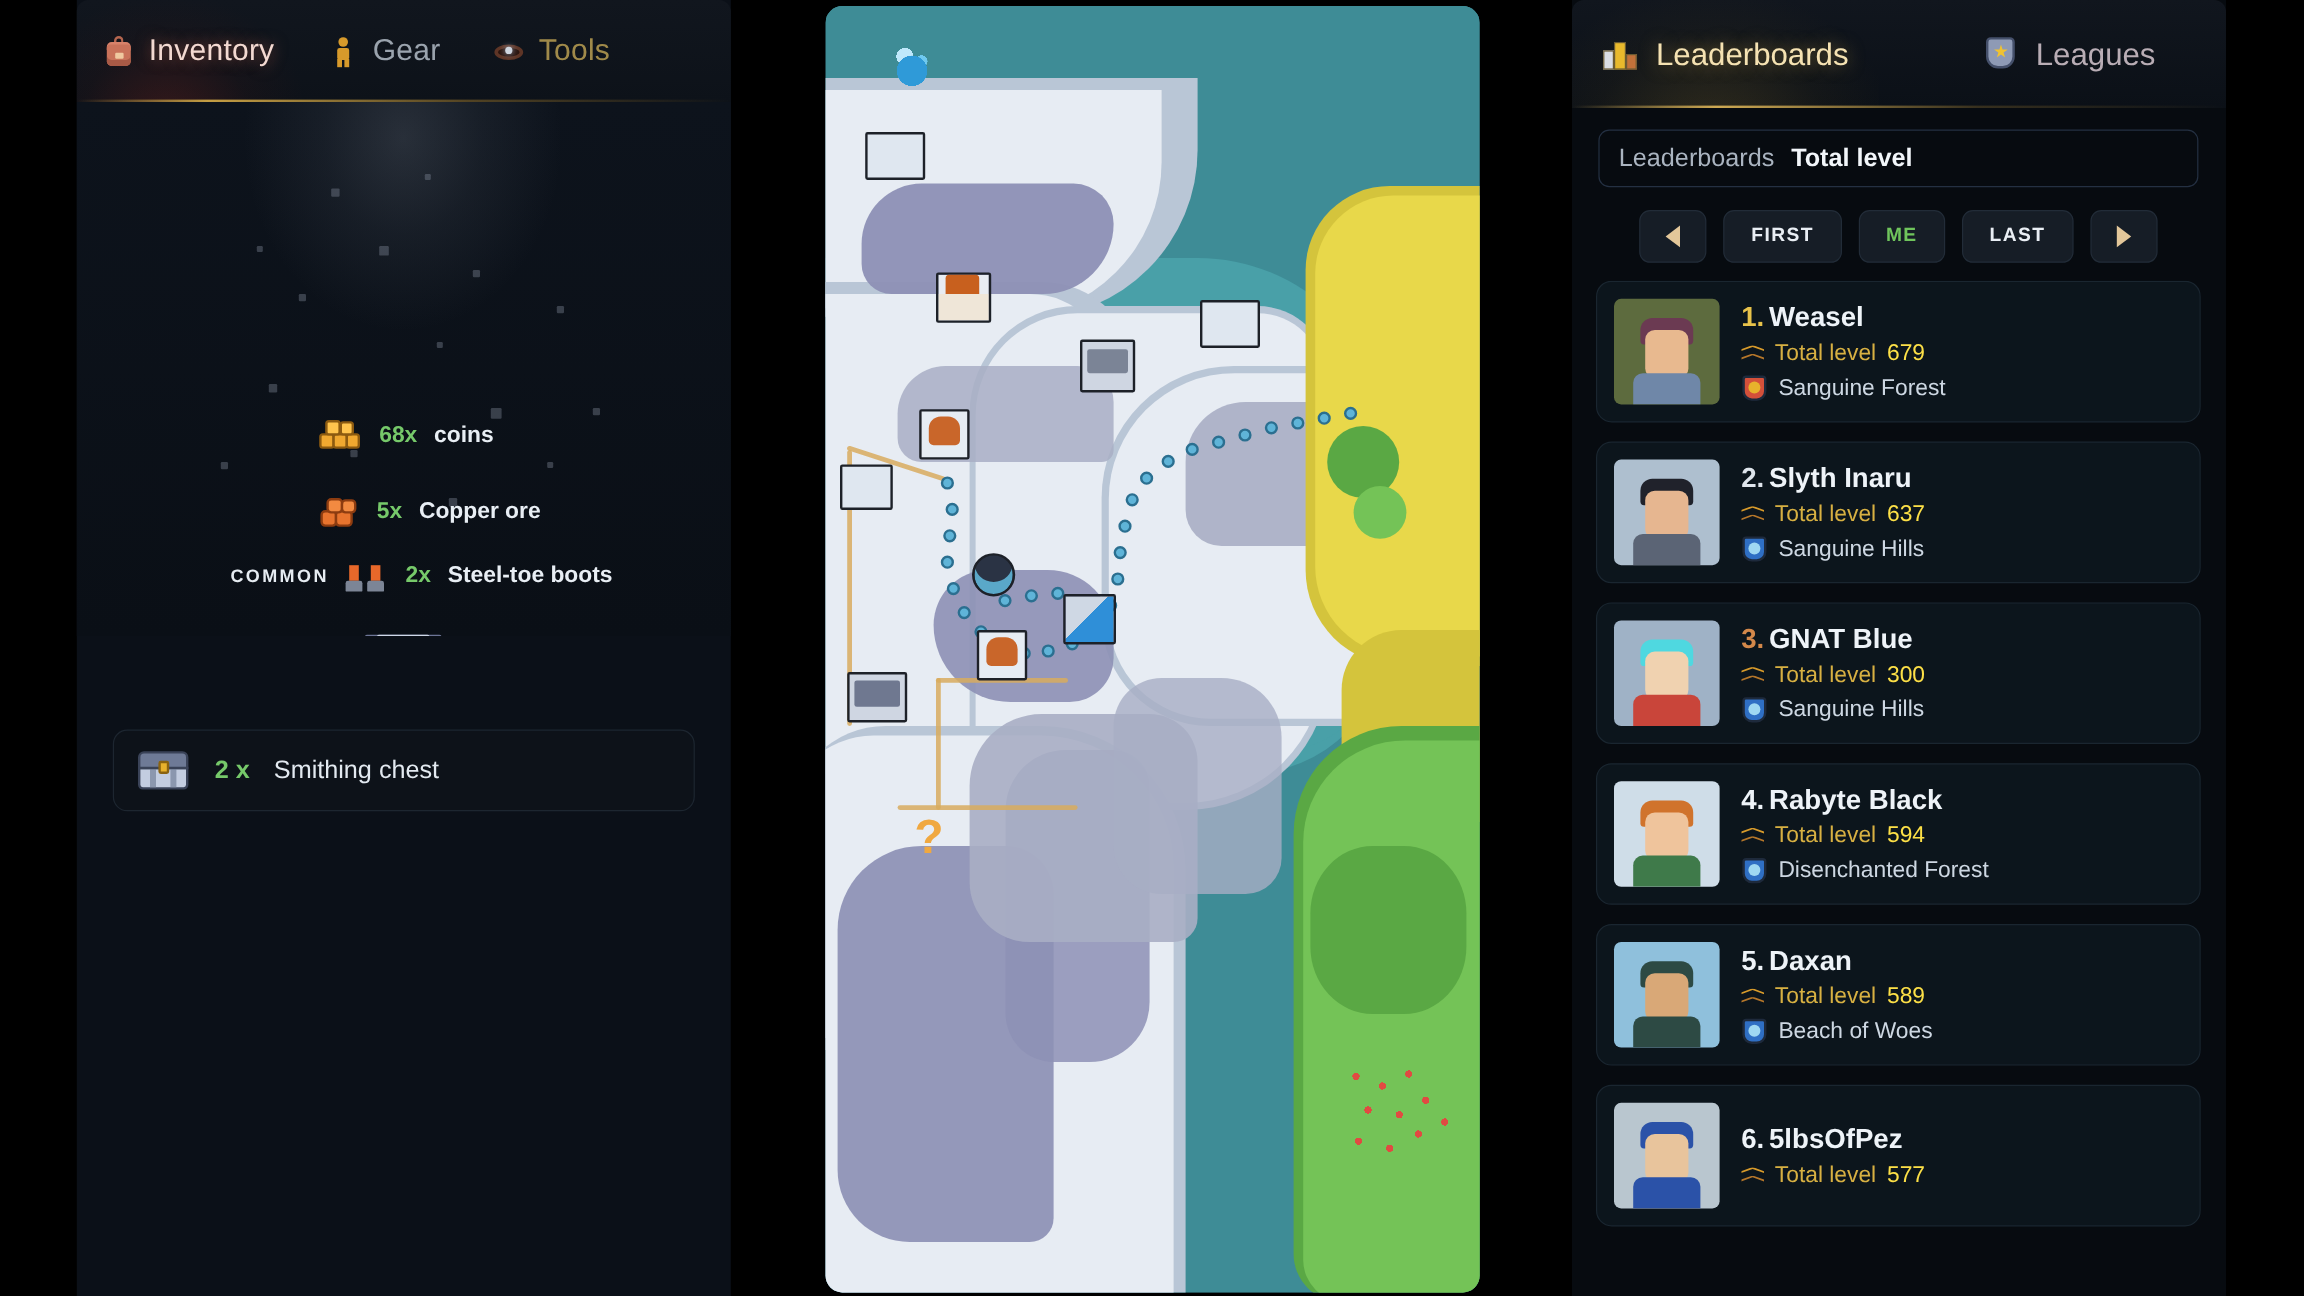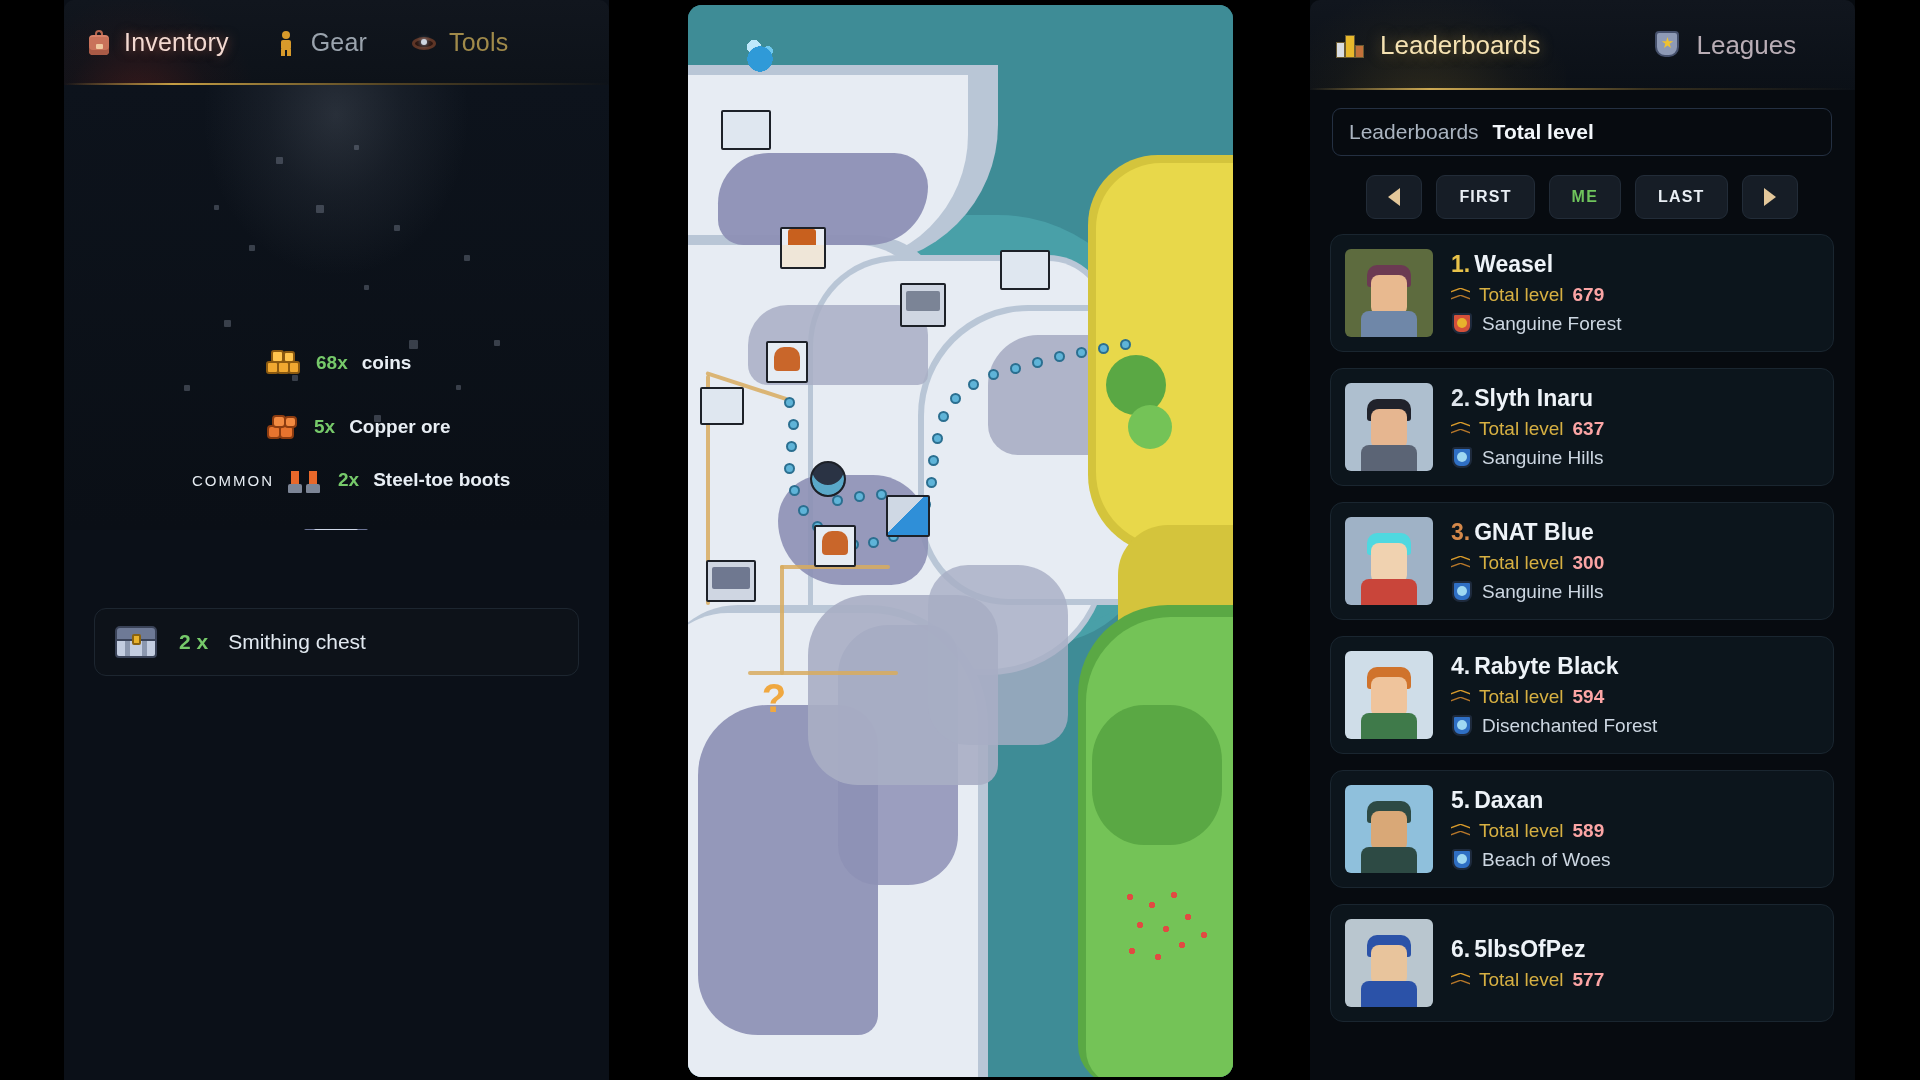--- a/index.html
+++ b/index.html
@@ -61,21 +61,21 @@
     background:
       radial-gradient(ellipse 190px 230px at 272px 30px, rgba(150,160,175,.20) 0%, rgba(120,130,145,.10) 35%, rgba(0,0,0,0) 70%),
       linear-gradient(180deg,#0d131c 0%, #0a0f16 100%);
     overflow: hidden;
   }
   .speck { position: absolute; background: #8e99a8; opacity: .35; border-radius: 1px; }
 
   .reward-row { position: absolute; display: flex; align-items: center; gap: 14px; white-space: nowrap; }
   .r-qty { color: #76c96a; font-size: 19px; font-weight: bold; }
   .r-name { color: #e8eef4; font-size: 19px; font-weight: bold; }
-  .r-rarity { color: #e6ecf2; font-size: 15px; font-weight: normal; letter-spacing: 2px; }
+  .r-rarity { color: #e6ecf2; font-size: 15px; font-weight: bold; letter-spacing: 2px; }
 
   .pix { position: relative; image-rendering: pixelated; flex: 0 0 auto; }
 
   
   .ico-coins { width: 38px; height: 32px; }
   .ico-coins i { position:absolute; background:#f0a830; border:2px solid #8c5a10; border-radius:3px; display:block; }
   .ico-coins .c1{left:2px;top:14px;width:13px;height:13px;}
   .ico-coins .c2{left:13px;top:14px;width:13px;height:13px;}
   .ico-coins .c3{left:24px;top:14px;width:12px;height:13px;}
   .ico-coins .c4{left:7px;top:3px;width:13px;height:13px;background:#ffc44d;}
@@ -228,21 +228,21 @@
     image-rendering: pixelated;
   }
   .av-head { position:absolute; left:26px; top:26px; width:36px; height:40px; border-radius:8px; }
   .av-hair { position:absolute; left:22px; top:16px; width:44px; height:22px; border-radius:10px 10px 3px 3px; }
   .av-body { position:absolute; left:16px; bottom:0; width:56px; height:26px; border-radius:8px 8px 0 0; }
   .entry-info { display:flex; flex-direction:column; gap:6px; min-width:0; }
   .entry-name { font-size:23px; font-weight:bold; color:#eef3f8; white-space:nowrap; }
   .entry-rank { margin-right:4px; }
   .entry-metric { display:flex; align-items:center; gap:9px; }
   .metric-label { color:#d7b042; font-size:19px; }
-  .metric-value { color:#fca5a5; font-size:19px; font-weight:bold; }
+  .metric-value { color:#fde047; font-size:19px; font-weight:normal; }
   .entry-loc { display:flex; align-items:center; gap:9px; }
   .loc-label { color:#cdd7e2; font-size:19px; }
   .chev { width:19px; height:20px; position:relative; flex:0 0 auto; }
   .chev i { position:absolute; left:0; width:19px; height:5px; background:#d79a2b; clip-path: polygon(50% 0%, 100% 70%, 100% 100%, 50% 32%, 0% 100%, 0% 70%); }
   .chev .c-a { top:3px; }
   .chev .c-b { top:10px; background:#b5762a; }
   .badge { width:22px; height:24px; position:relative; flex:0 0 auto; }
   .badge .bg-s { position:absolute; left:1px; top:1px; width:20px; height:21px; border-radius:3px 3px 8px 8px; border:2px solid #1e2a3c; }
   .badge .bg-i { position:absolute; left:6px; top:6px; width:10px; height:10px; border-radius:50%; }
 </style>

